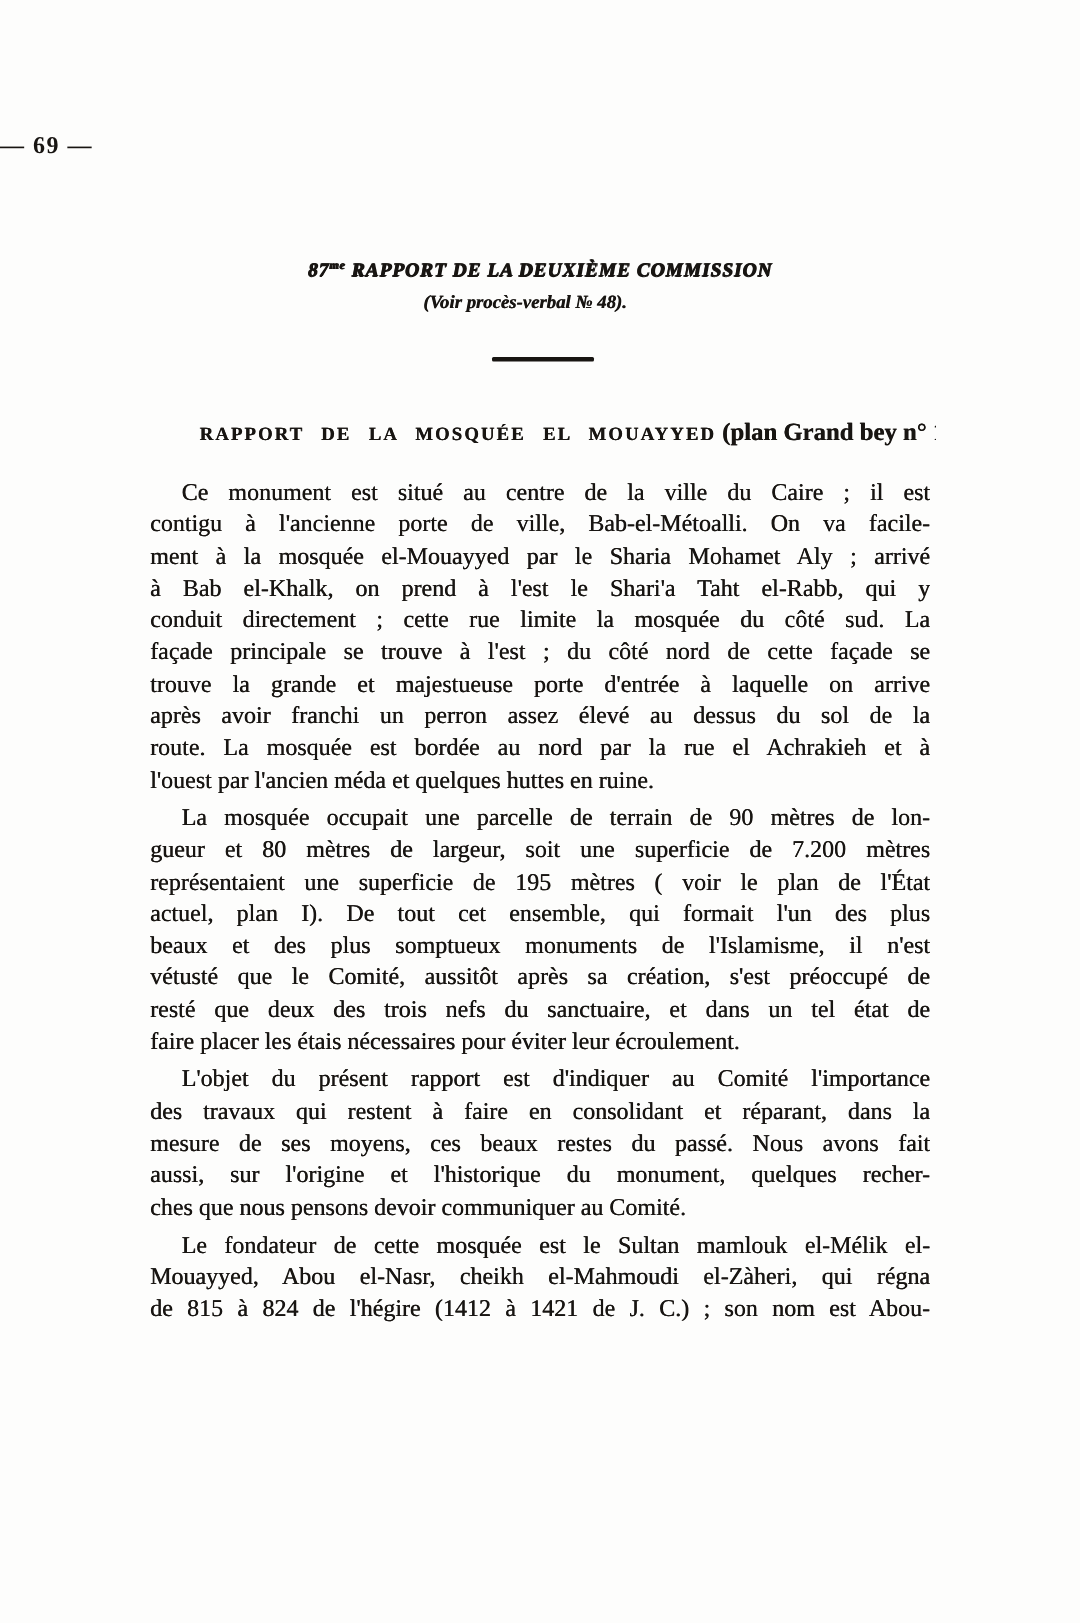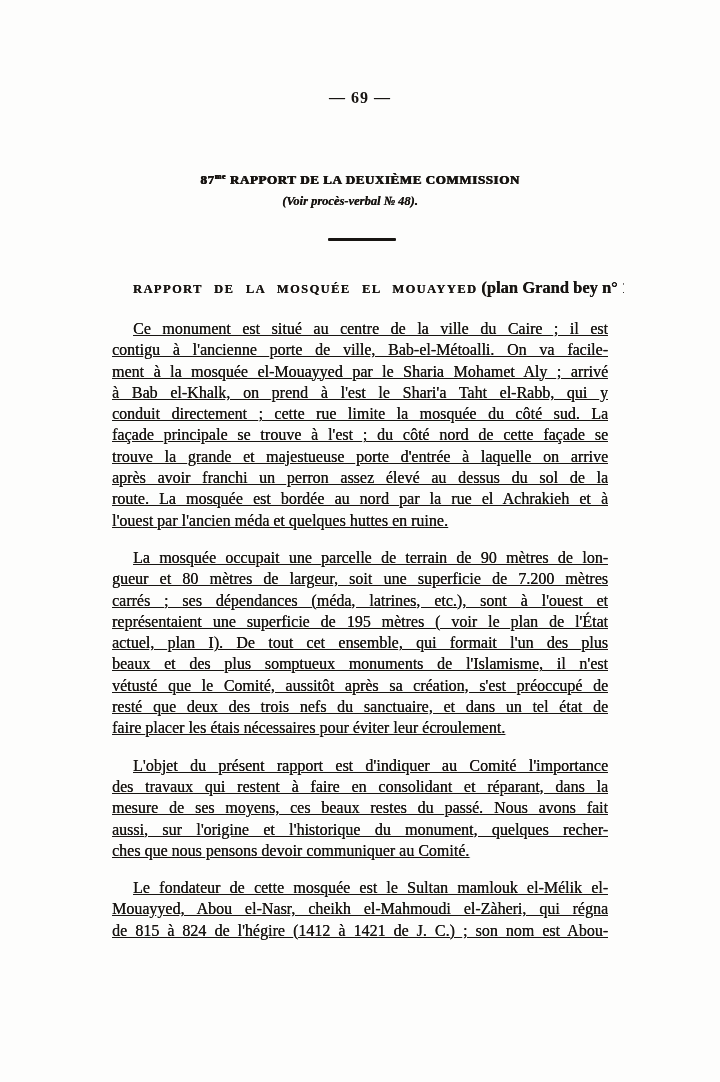--- a/index.html
+++ b/index.html
@@ -15,33 +15,34 @@
   .page {
     position: relative;
     width: 720px; height: 1082px;
     background: var(--paper);
     color: var(--ink);
     font-family: "Liberation Serif", "DejaVu Serif", serif;
   }
   .page-number {
     position: absolute;
     top: 89px; left: 0; width: 720px;
-    text-align: center;
+    text-align: left;
     font-size: 16px;
     font-weight: bold;
     letter-spacing: 1px;
   }
   .report-title {
     position: absolute;
     top: 172px; left: 0; width: 720px;
     text-align: center;
     font-size: 13px;
     font-weight: bold;
     letter-spacing: 0.6px;
     text-shadow: 0.7px 0 0 currentColor, 0 0.4px 0 currentColor;
+    font-style: italic;
   }
   .report-title sup {
     font-size: 8px;
     vertical-align: 5px;
   }
   .report-subtitle {
     position: absolute;
     top: 194px; left: 0; width: 700px;
     text-align: center;
     font-size: 12.5px;
@@ -76,21 +77,21 @@
   .section-heading .sc {
     font-size: 12.5px;
     font-weight: bold;
     letter-spacing: 1.4px;
     word-spacing: 7px;
   }
   .section-heading .norm {
     font-size: 16.5px;
     font-weight: bold;
   }
-  .paragraph { margin: 16px; text-decoration: underline; }
+  .paragraph { margin: 4px; }
   .line {
     height: 21.3px;
     overflow: hidden;
     text-align: justify;
     text-align-last: justify;
   }
   .line.first { text-indent: 21px; }
   .line.last  { text-align-last: left; }
 </style>
 </head>
@@ -119,21 +120,20 @@
           <div class="line">conduit directement ; cette rue limite la mosquée du côté sud. La</div>
           <div class="line">façade principale se trouve à l'est ; du côté nord de cette façade se</div>
           <div class="line">trouve la grande et majestueuse porte d'entrée à laquelle on arrive</div>
           <div class="line">après avoir franchi un perron assez élevé au dessus du sol de la</div>
           <div class="line">route. La mosquée est bordée au nord par la rue el Achrakieh et à</div>
           <div class="line last">l'ouest par l'ancien méda et quelques huttes en ruine.</div>
         </div>
         <div class="paragraph">
           <div class="line first">La mosquée occupait une parcelle de terrain de 90 mètres de lon-</div>
           <div class="line">gueur et 80 mètres de largeur, soit une superficie de 7.200 mètres</div>
-          <div class="line">carrés ; ses dépendances (méda, latrines, etc.), sont à l'ouest et</div>
           <div class="line">représentaient une superficie de 195 mètres ( voir le plan de l'État</div>
           <div class="line">actuel, plan I). De tout cet ensemble, qui formait l'un des plus</div>
           <div class="line">beaux et des plus somptueux monuments de l'Islamisme, il n'est</div>
           <div class="line">vétusté que le Comité, aussitôt après sa création, s'est préoccupé de</div>
           <div class="line">resté que deux des trois nefs du sanctuaire, et dans un tel état de</div>
           <div class="line last">faire placer les étais nécessaires pour éviter leur écroulement.</div>
         </div>
         <div class="paragraph">
           <div class="line first">L'objet du présent rapport est d'indiquer au Comité l'importance</div>
           <div class="line">des travaux qui restent à faire en consolidant et réparant, dans la</div>

